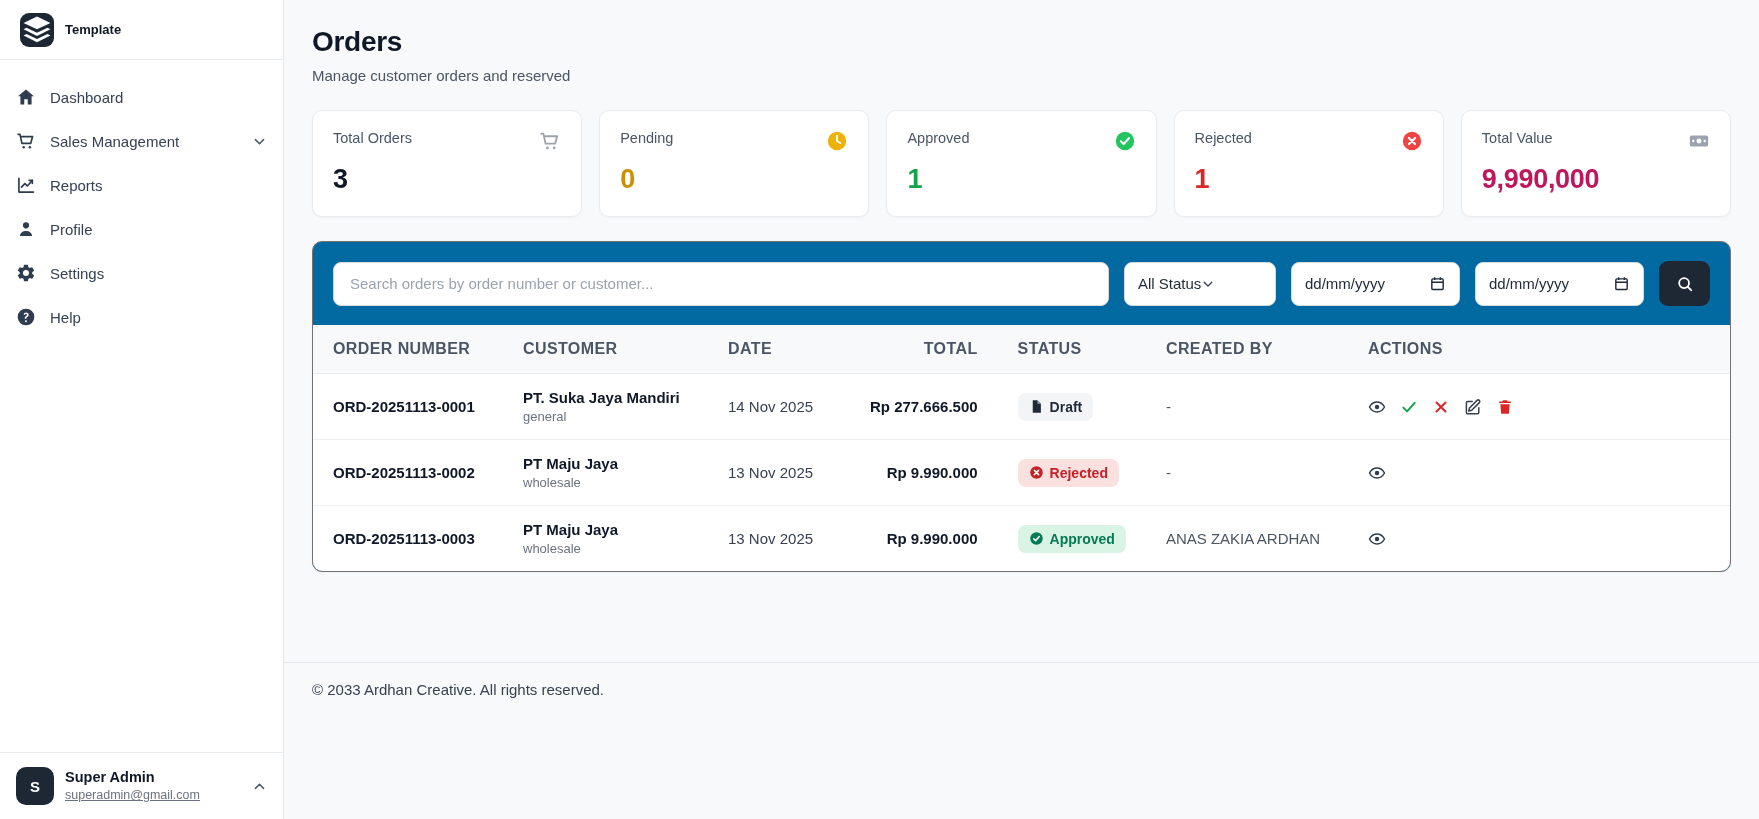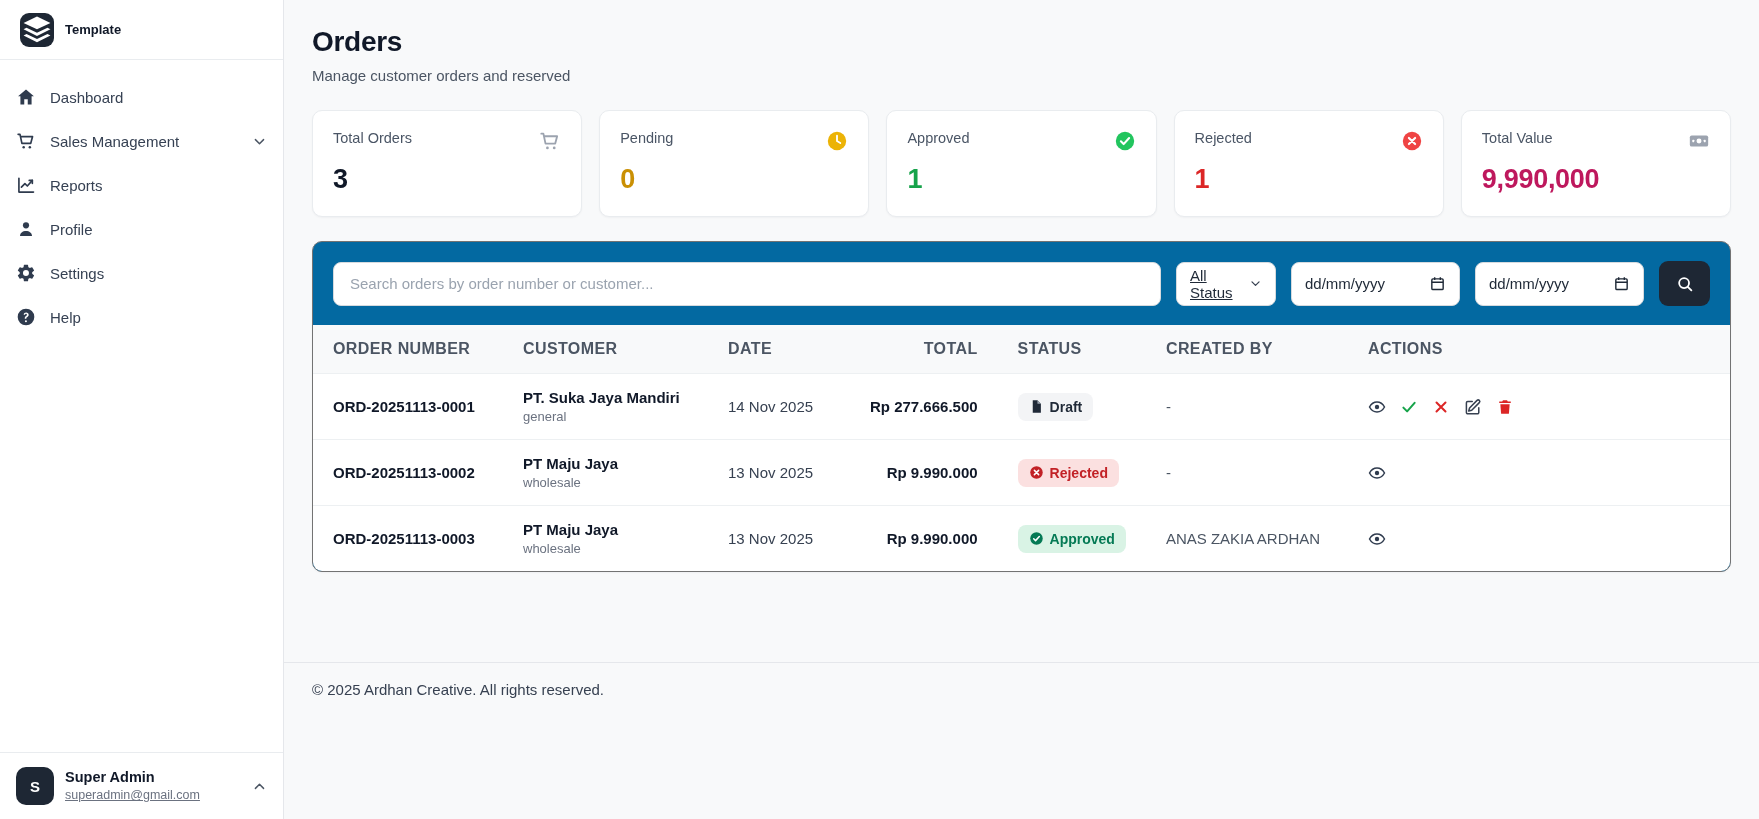--- a/index.html
+++ b/index.html
@@ -34,21 +34,21 @@
   .stat-top { display:flex; align-items:flex-start; justify-content:space-between; color:#4a5565; font-size:14.5px; }
   .stat-top .icon { width:22px; height:22px; }
   .stat-value { font-size:27px; font-weight:bold; margin-top:12px; letter-spacing:-0.3px; }
   .icon-muted { color:#9ca3af; }
 
   .panel { background:#0369a1; border:1px solid #737373; border-radius:10px; margin-top:24px; box-shadow:0 1px 2px rgba(16,24,40,0.04); overflow:hidden; }
   .filter-row { display:flex; gap:15px; padding:19px 20px; align-items:center; }
   .search-input { flex:1; height:44px; border:1px solid #d6dade; border-radius:8px; padding:0 16px; font-size:15px; color:#111827; font-family:"Liberation Sans",sans-serif; outline:none; background:#fff; }
   .search-input::placeholder { color:#9aa3af; }
   .fake-select, .date-input { height:44px; border:1px solid #d6dade; border-radius:8px; background:#fff; display:flex; align-items:center; padding:0 13px; font-size:15px; color:#1f2937; cursor:pointer; }
-  .fake-select { width:100px; justify-content:flex-start;text-decoration:underline; }
+  .fake-select { width:152px; justify-content:flex-start; }
   .fake-select .icon { width:14px; height:14px; color:#374151; }
   .date-input { width:169px; justify-content:space-between; }
   .date-input .icon { width:17px; height:17px; color:#1f2937; }
   .search-btn { width:51px; height:45px; background:#1e2734; border:none; border-radius:9px; display:flex; align-items:center; justify-content:center; color:#fff; cursor:pointer; }
   .search-btn .icon { width:18px; height:18px; }
 
   table { width:100%; border-collapse:collapse; }
   thead th { background:#f8f9fa; text-align:left; font-size:16px; font-weight:bold; color:#4b5563; text-transform:uppercase; letter-spacing:0.4px; padding:15px 20px; white-space:nowrap; }
   th.col-total, td.cell-total { text-align:right; }
   th.col-order { width:190px; } th.col-customer { width:205px; } th.col-date { width:142px; }
@@ -357,16 +357,16 @@
                     </button>
                   </div>
                 </td>
               </tr>
             </tbody>
         </table>
       </div>
     </div>
 
     <div class="footer">
-      <span>© 2025 Ardhan Creative. All rights reserved.</span>
+      <span>© 2033 Ardhan Creative. All rights reserved.</span>
     </div>
   </main>
 </div>
 
 </body></html>

